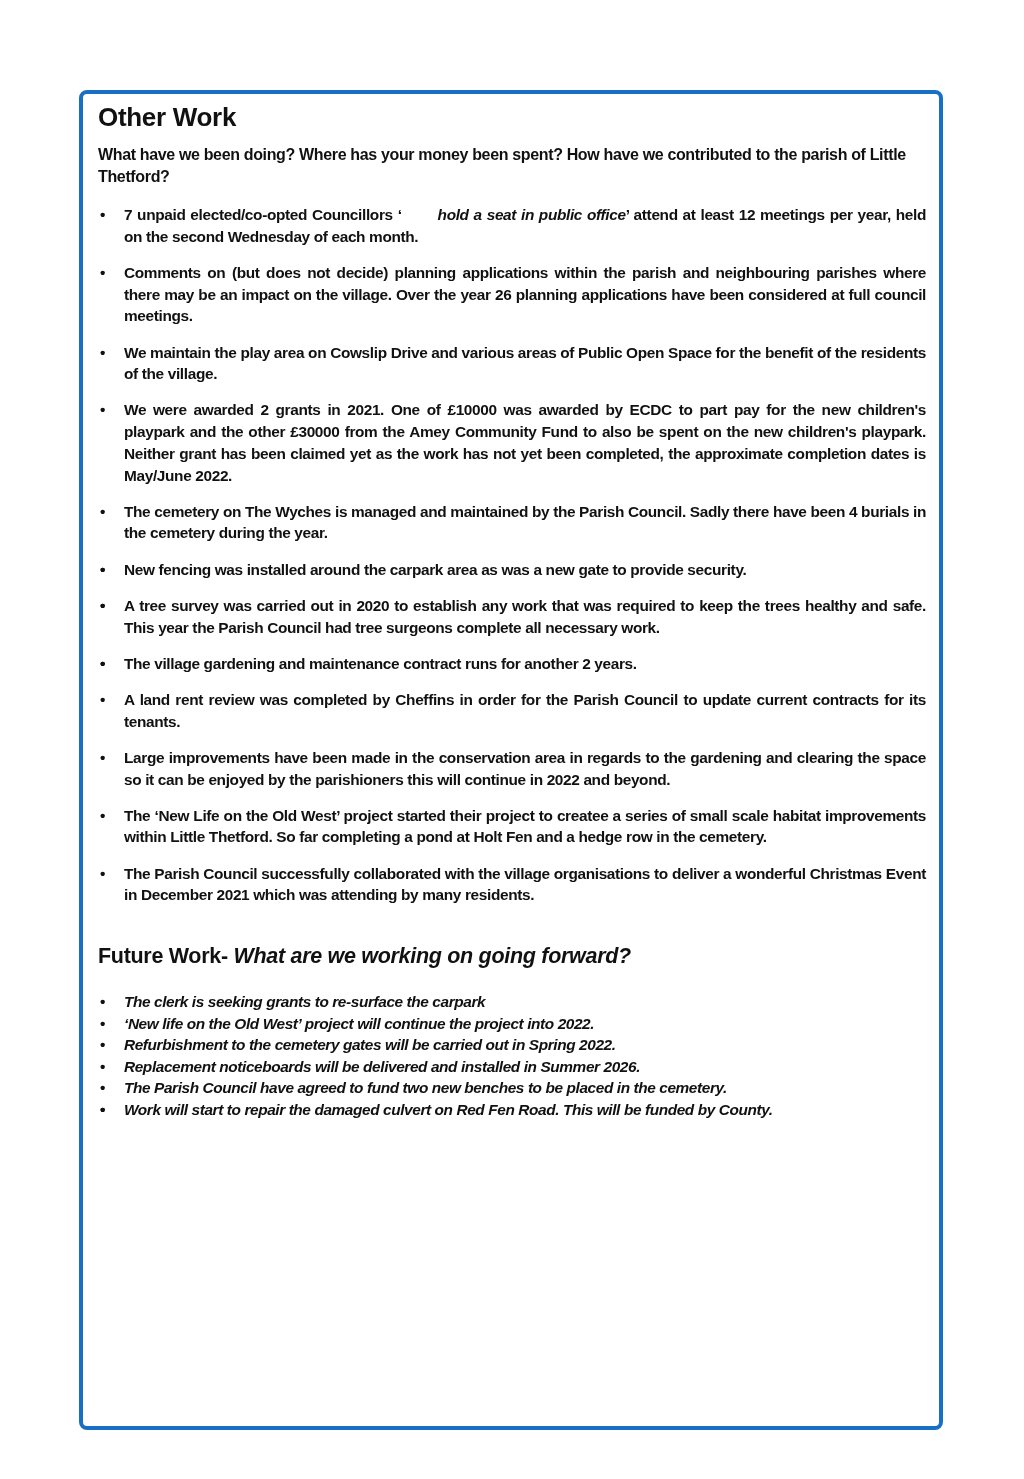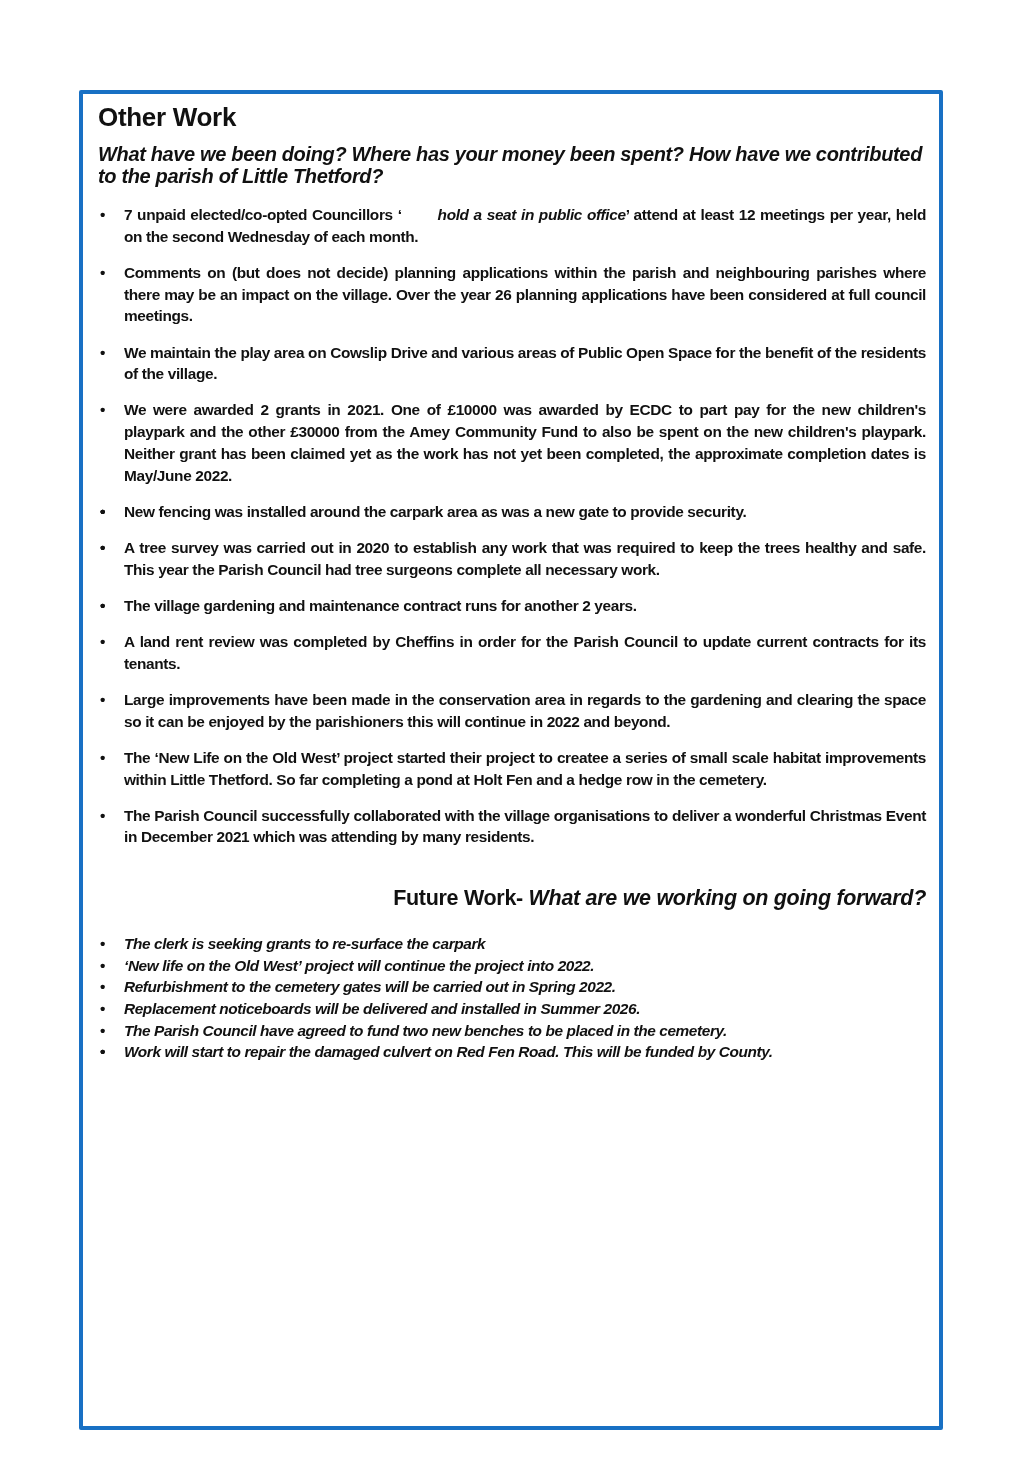--- a/index.html
+++ b/index.html
@@ -2,40 +2,39 @@
 <html><head>
   <meta charset="utf-8">
   <style>
     html, body { margin: 0; padding: 0; background: #ffffff; }
     body { width: 1024px; height: 1479px; position: relative; overflow: hidden; }
     .frame {
       position: absolute;
       left: 79px; top: 90px;
       width: 856px; height: 1332px;
       border: 4px solid #1870c4;
-      border-radius: 2px;
+      border-radius: 8px;
       background: #ffffff;
     }
     .content {
       position: absolute;
       left: 15px; right: 13px; top: 6px;
       font-family: "Liberation Sans", sans-serif;
       color: #111111;
     }
     .h1 {
       font-size: 26px;
       font-weight: bold;
       margin: 0;
       line-height: 34px;
       letter-spacing: -0.3px;
     }
     .subtitle {
-      font-size: 20px;
+      font-size: 16px;
       font-weight: bold;
-      font-style: italic;
       margin: 10px 0 17px 0;
       line-height: 21.5px;
       letter-spacing: -0.35px;
     }
     ul.bullets {
       list-style: none;
       margin: 10px 0 0 0;
       padding: 0;
     }
     ul.bullets li {
@@ -53,21 +52,20 @@
       left: 2px;
       top: 0;
       font-style: normal;
     }
     .h2 {
       margin: 36px 0 0 0;
       font-size: 21.5px;
       font-weight: bold;
       line-height: 28px;
       letter-spacing: -0.3px;
-      text-align: right;
     }
     .h2 .it { font-style: italic; }
     ul.future {
       list-style: none;
       margin: 21px 0 0 0;
       padding: 0;
     }
     ul.future li {
       position: relative;
       padding-left: 26px;
@@ -100,20 +98,21 @@
       <li>
         <span class="dot">•</span>
         <span>We maintain the play area on Cowslip Drive and various areas of Public Open Space for the benefit of the residents of the village.</span>
       </li>
       <li>
         <span class="dot">•</span>
         <span>We were awarded 2 grants in 2021. One of £10000 was awarded by ECDC to part pay for the new children's playpark and the other £30000 from the Amey Community Fund to also be spent on the new children's playpark. Neither grant has been claimed yet as the work has not yet been completed, the approximate completion dates is May/June 2022.</span>
       </li>
       <li>
         <span class="dot">•</span>
+        <span>The cemetery on The Wyches is managed and maintained by the Parish Council.  Sadly there have been 4 burials in the cemetery during the year.</span>
       </li>
       <li>
         <span class="dot">•</span>
       </li>
       <li>
         <span class="dot">•</span>
         <span>New fencing was installed around the carpark area as was a new gate to provide security.</span>
       </li>
       <li>
         <span class="dot">•</span>

